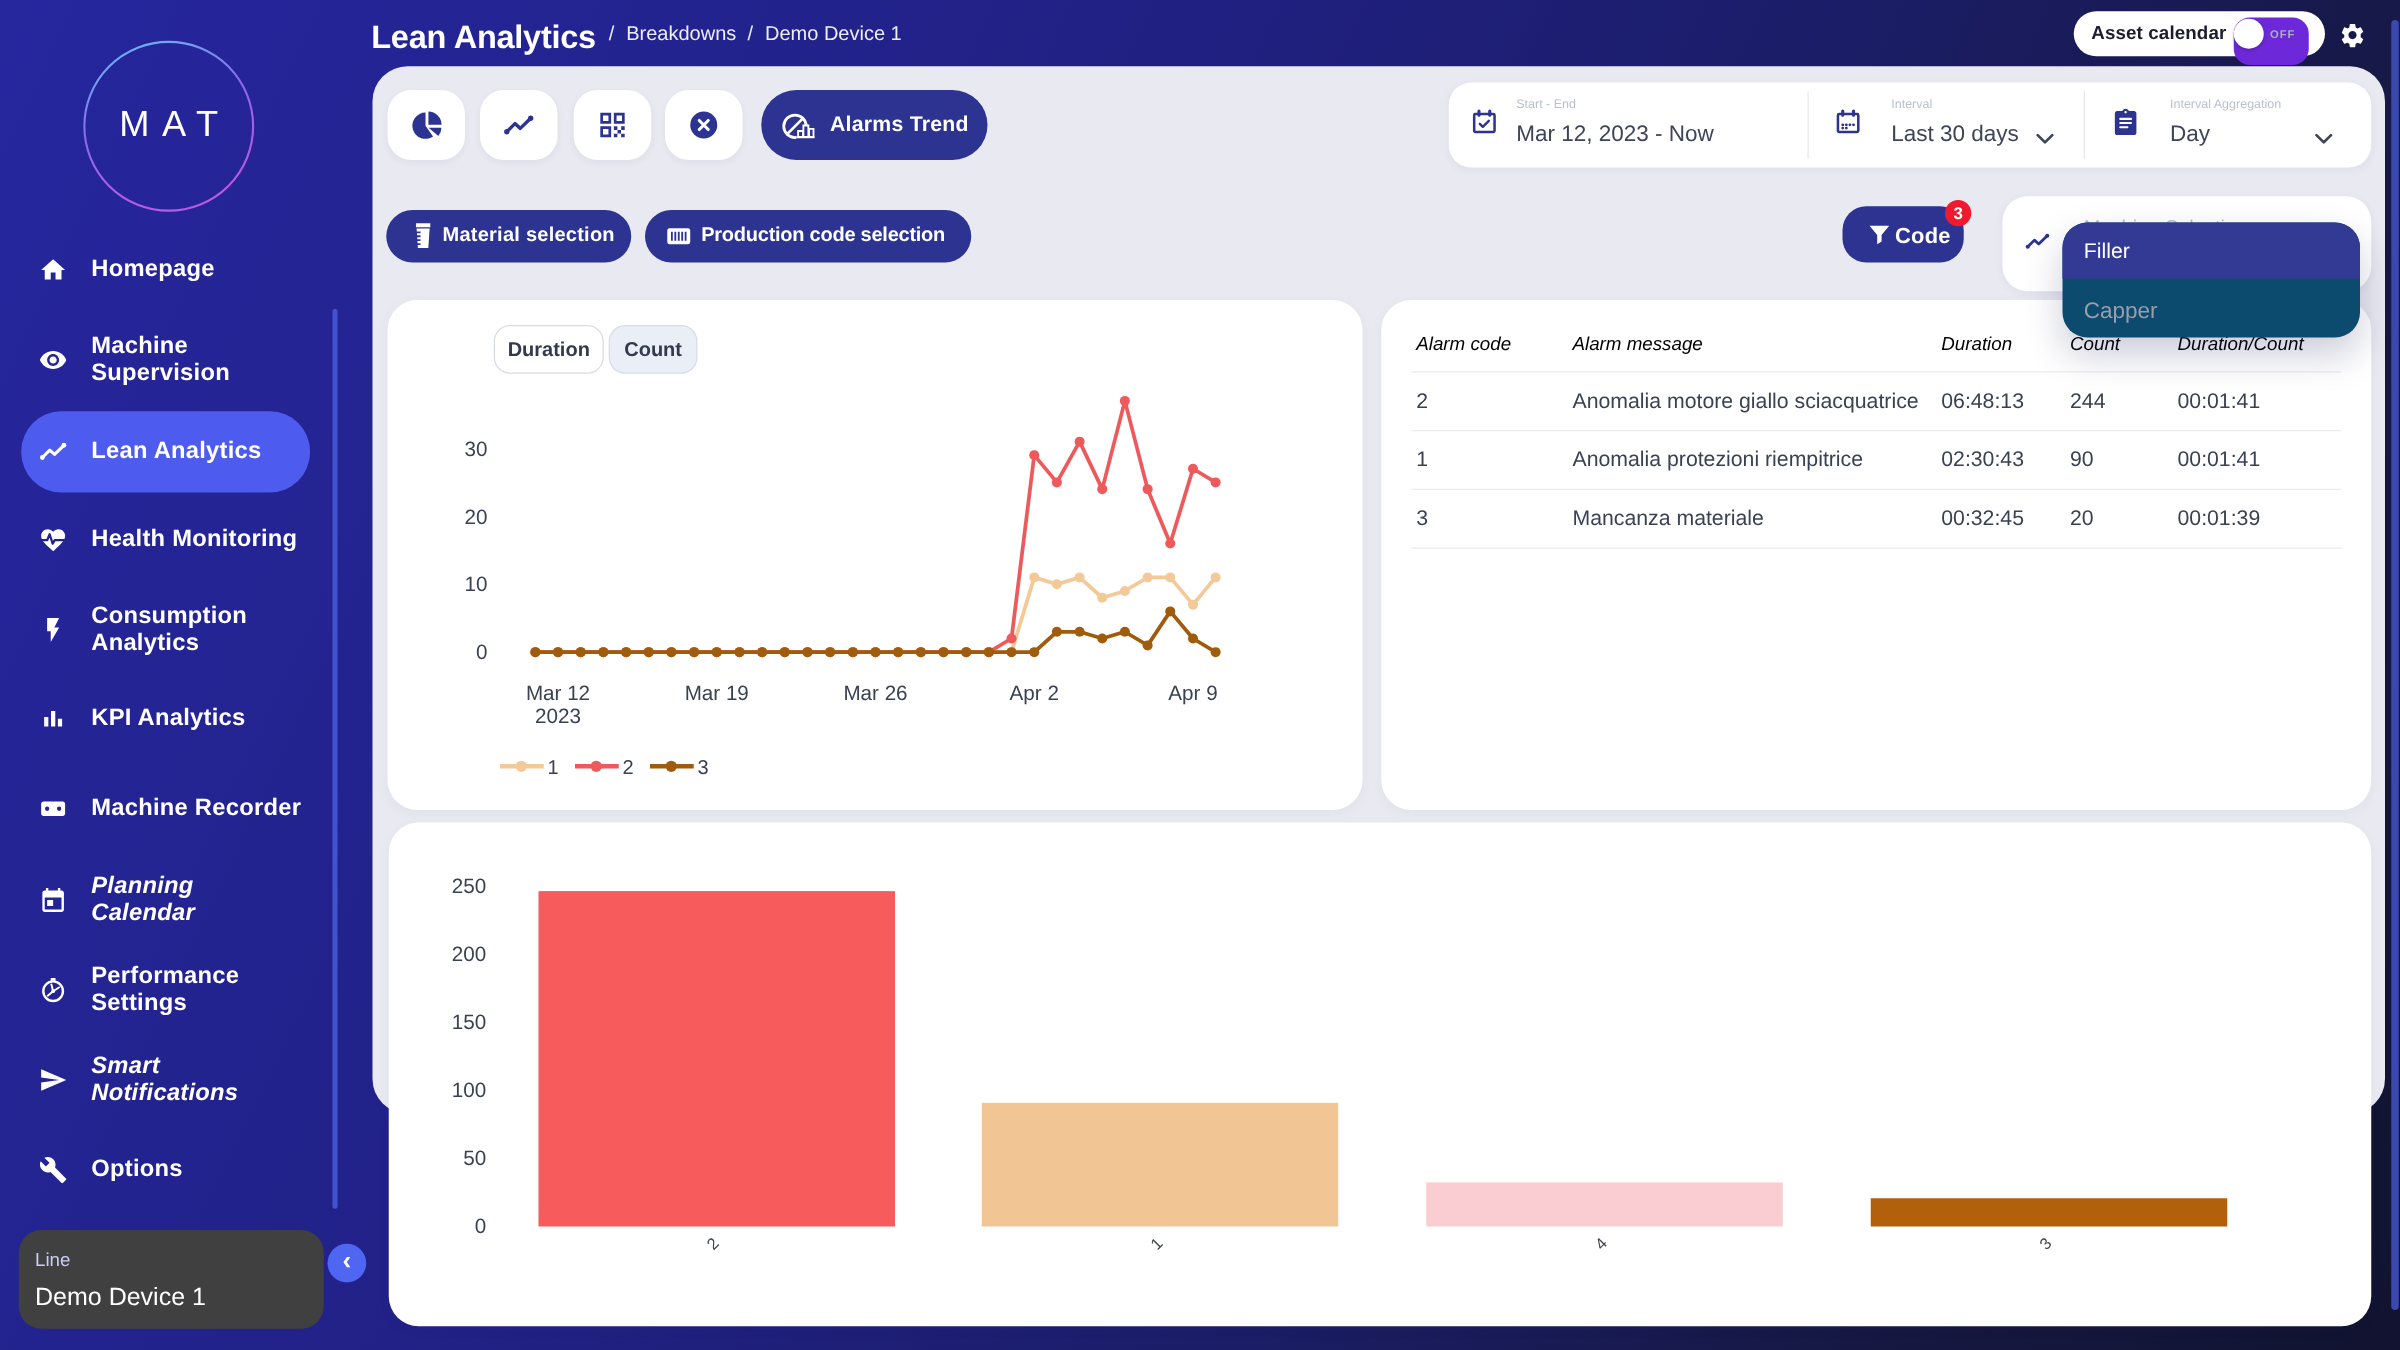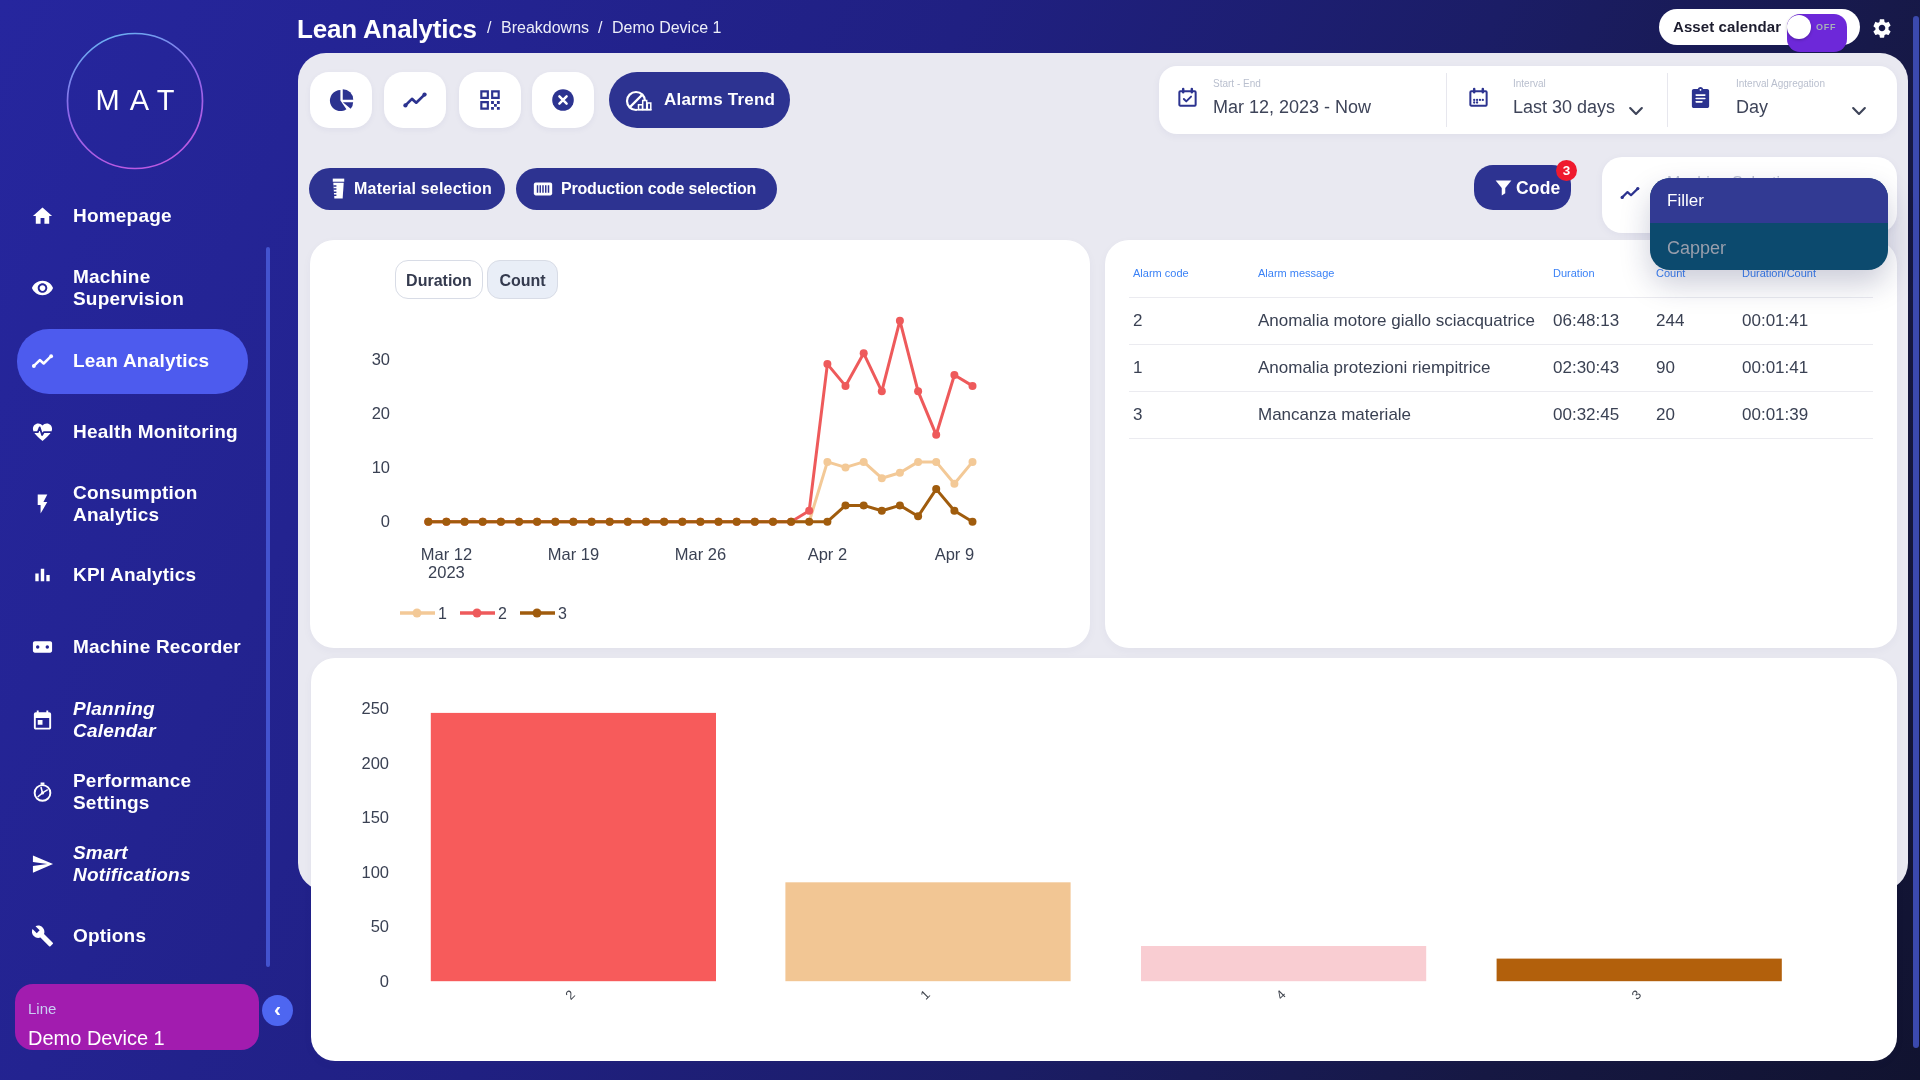--- a/index.html
+++ b/index.html
@@ -12,21 +12,21 @@
   
   .pagebar { position:absolute; left:1913px; top:16px; width:6px; height:1032px; background:#3b49ae; border-radius:3px; }
   
   .logo { position:absolute; left:66px; top:32px; width:138px; height:138px; border-radius:50%; }
   .logo span { position:absolute; left:0; right:0; top:50%; transform:translateY(-53%); text-align:center; color:#fff; font-size:29px; letter-spacing:10px; padding-left:10px; font-weight:400; }
   .sbar { position:absolute; left:266px; top:247px; width:4px; height:720px; background:#4353cf; border-radius:2px; }
   .menu-item { position:absolute; left:0; width:260px; color:#fff; }
   .menu-item .mi-ico { position:absolute; left:31px; top:50%; transform:translateY(-50%); width:23px; height:23px; }
   .menu-item .mi-txt { position:absolute; left:73px; top:50%; transform:translateY(-50%); font-size:19px; font-weight:700; line-height:22px; letter-spacing:0.2px; }
   .mi-pill { position:absolute; left:17px; top:329px; width:231px; height:65px; background:#4d5bee; border-radius:32px; }
-  .devcard { position:absolute; left:15px; top:984px; width:244px; height:66px; background:#a21caf; border-radius:18px; }
+  .devcard { position:absolute; left:15px; top:984px; width:244px; height:79px; background:#404040; border-radius:18px; }
   .devcard .l1 { position:absolute; left:13px; top:16px; font-size:15px; color:#c9cef2; }
   .devcard .l2 { position:absolute; left:13px; top:43px; font-size:20px; color:#fff; }
   .collapse-btn { position:absolute; left:262px; top:995px; width:31px; height:31px; border-radius:50%; background:#4e66f1; color:#fff; text-align:center; font-size:21px; line-height:28px; font-weight:700; }
   
   .htitle { position:absolute; left:297px; top:14px; color:#fff; font-size:26px; font-weight:700; letter-spacing:-0.2px; }
   .hcrumb { position:absolute; top:19px; color:#eceef8; font-size:16px; }
   .asset-pill { position:absolute; left:1659px; top:9px; width:201px; height:36px; background:#fff; border-radius:18px; }
   .asset-pill .t { position:absolute; left:14px; top:9px; font-size:15px; font-weight:700; color:#1c1c2e; letter-spacing:0.1px; }
   .toggle { position:absolute; left:128px; top:5px; width:60px; height:38px; background:#6d28d9; border-radius:13px; }
   .toggle .knob { position:absolute; left:0px; top:0.5px; width:24px; height:24px; border-radius:50%; background:#fff; box-shadow:0 1px 3px rgba(0,0,0,0.25); }
@@ -41,21 +41,21 @@
   .ctrlcard { position:absolute; left:861px; top:13px; width:738px; height:68px; background:#fff; border-radius:18px; box-shadow:0 2px 8px rgba(40,45,110,0.05); }
   .ctrl-sep { position:absolute; top:7px; width:1px; height:54px; background:#e7e7ee; }
   .ctrl-lab { position:absolute; font-size:10px; color:#b9bfce; }
   .ctrl-val { position:absolute; font-size:18px; color:#3e4459; white-space:nowrap; }
   .navy-pill { position:absolute; background:#2d3391; border-radius:21px; color:#ffffff; }
   .navy-pill .t { white-space:nowrap; font-size:16.5px; font-weight:700; letter-spacing:0.2px; position:absolute; }
   
   .card { position:absolute; background:#fff; border-radius:24px; box-shadow:0 3px 10px rgba(40,45,110,0.04); }
   .tab { position:absolute; top:20px; height:39px; border:1px solid #d8dce6; border-radius:13px; font-size:16px; font-weight:700; color:#343a4e; text-align:center; }
   
-  .th { position:absolute; font-size:11px; color:#3b82f6; }
+  .th { position:absolute; font-size:15px; color:#000000;font-style:italic; }
   .td { position:absolute; font-size:17px; color:#3a4153; }
   .trline { position:absolute; left:24px; width:744px; height:1px; background:#ebebf0; }
   
   .mselcard { position:absolute; left:1304px; top:104px; width:295px; height:76px; background:#fff; border-radius:20px; box-shadow:0 2px 8px rgba(40,45,110,0.05); }
   .dropdown { position:absolute; left:1352px; top:125px; width:238px; height:92px; background:#0c4a6e; border-radius:20px; z-index:50; box-shadow:0 14px 30px rgba(25,28,80,0.22); }
   .dd-filler { position:absolute; left:0; top:0; width:238px; height:45px; background:#323a93; border-radius:20px 20px 0 0; color:#fff; font-size:17px; }
   .dd-capper { position:absolute; left:0; top:45px; width:238px; height:50px; color:#989eac; font-size:18px; }
 </style>
 </head>
 <body>

